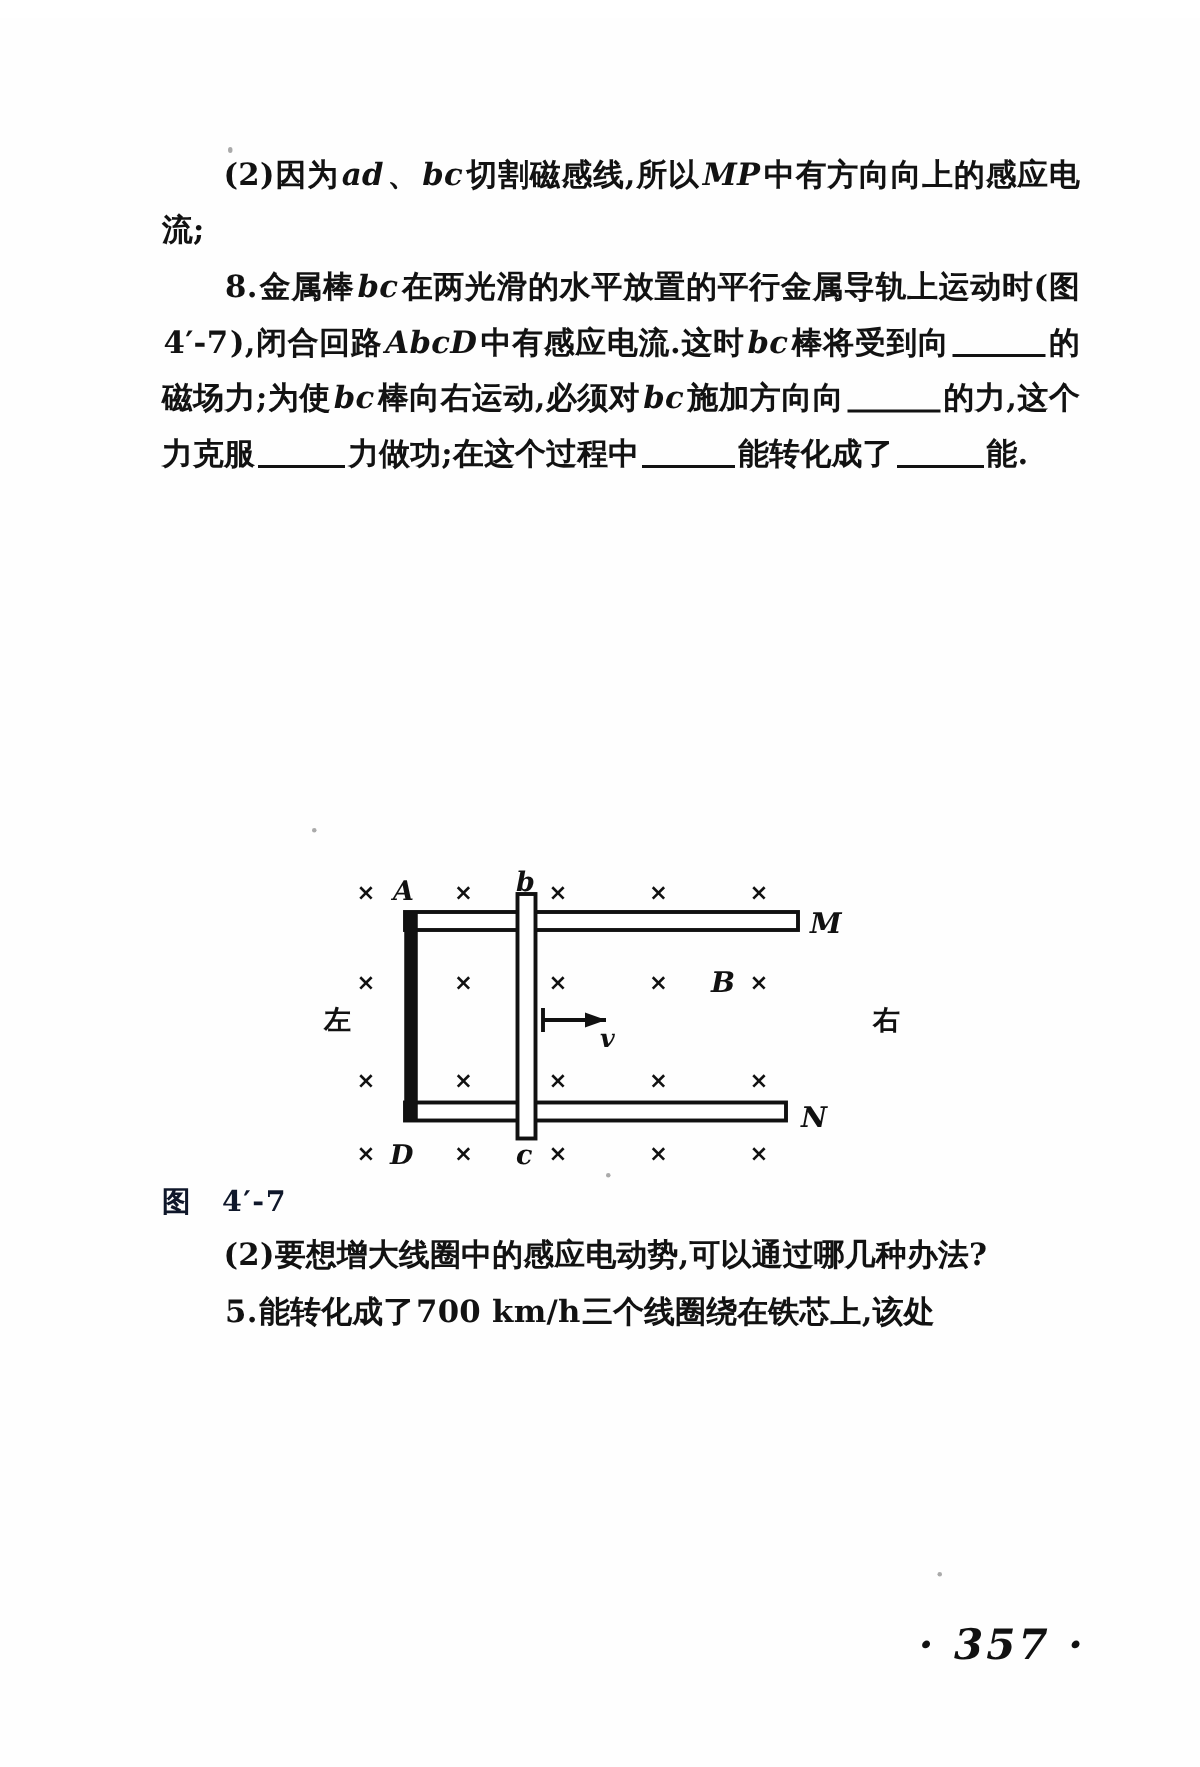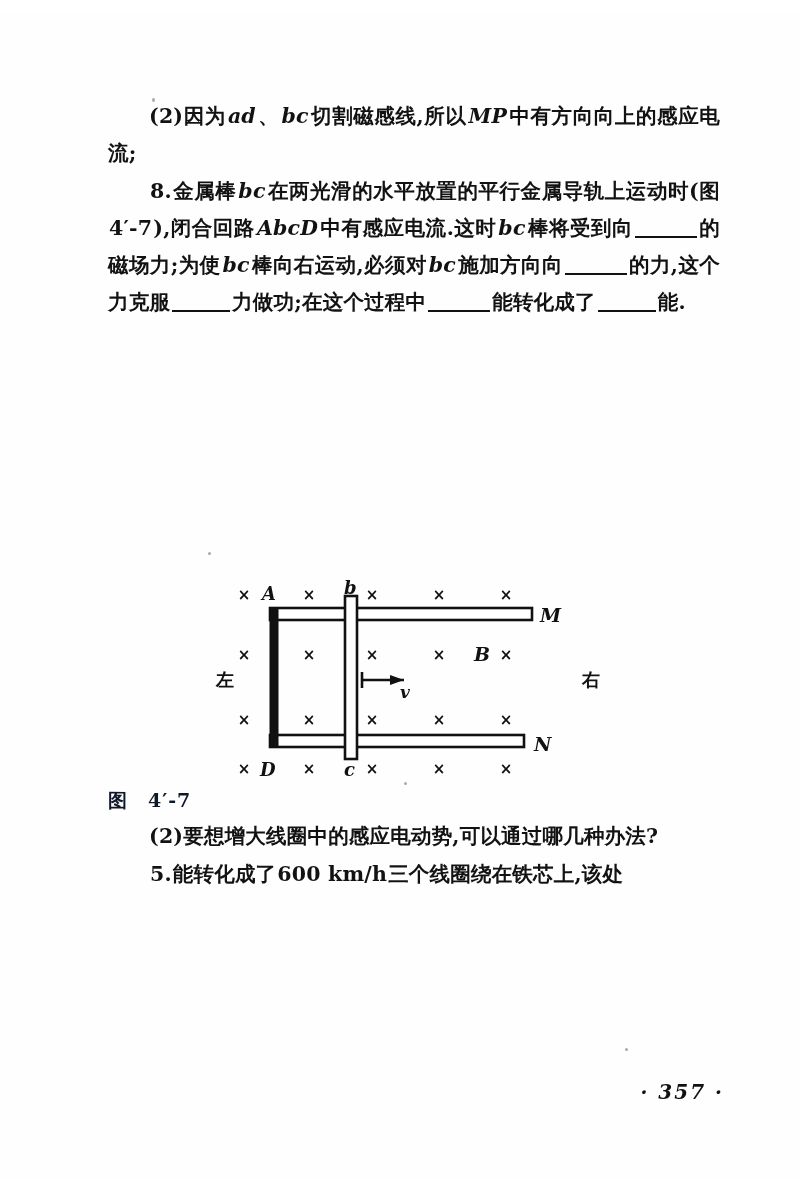--- a/index.html
+++ b/index.html
@@ -105,21 +105,21 @@
   }
 
   
   .page-number {
     position: absolute;
     right: 76px;
     top: 1068px;
     font-family: "DejaVu Serif", "Liberation Serif", serif;
     font-style: italic;
     font-weight: 700;
-    font-size: 20px;
+    font-size: 28px;
     letter-spacing: 2px;
     color: #111;
   }
 
   
   .speck {
     position: absolute;
     background: #8e8e8e;
     border-radius: 50%;
     opacity: .75;
@@ -217,19 +217,19 @@
 
   <div class="content-2">
 
 
 
     <p class="para indent">
       <span>(2)</span><span>要想增大线圈中的感应电动势,可以通过哪几种办法?</span>
     </p>
 
     <p class="para indent">
-      <span class="mnum">5.</span><span>能转化成了</span><span class="mnum">600 km/h</span><span>三个线圈绕在铁芯上,该处</span>
+      <span class="mnum">5.</span><span>能转化成了</span><span class="mnum">700 km/h</span><span>三个线圈绕在铁芯上,该处</span>
     </p>
   </div>
 
   <div class="page-number">· 357 ·</div>
 
 </div>
 
 </body></html>

